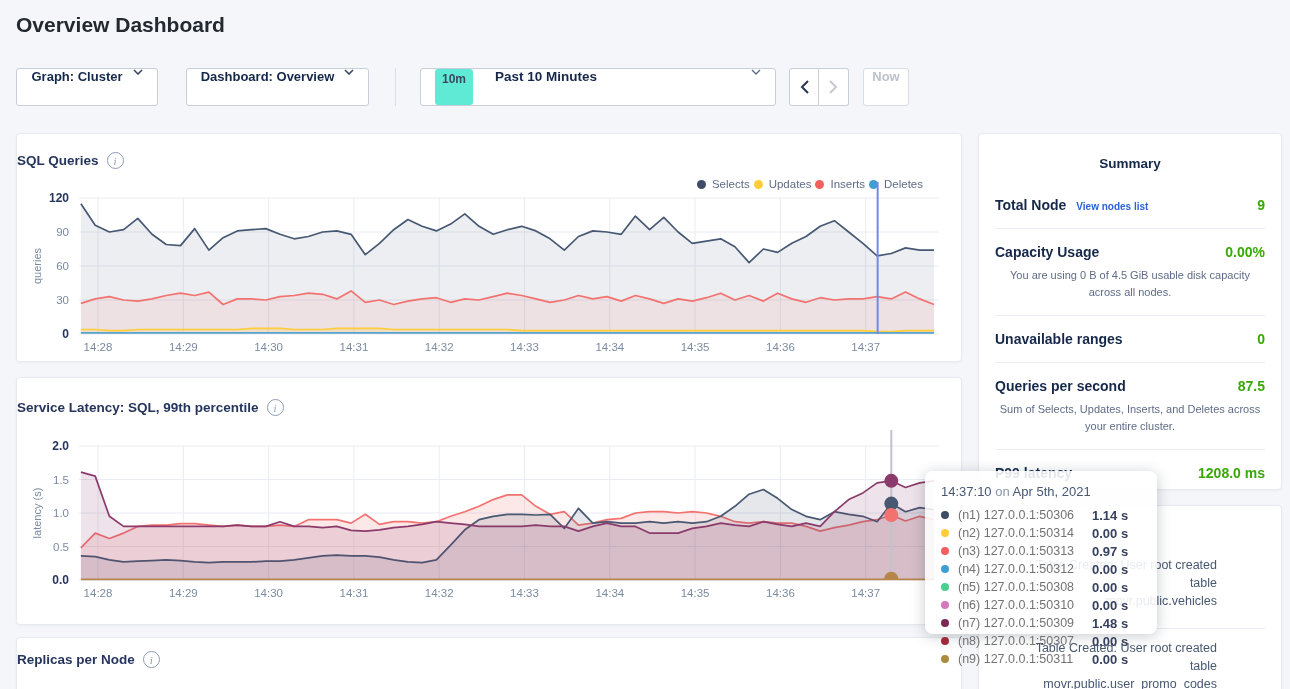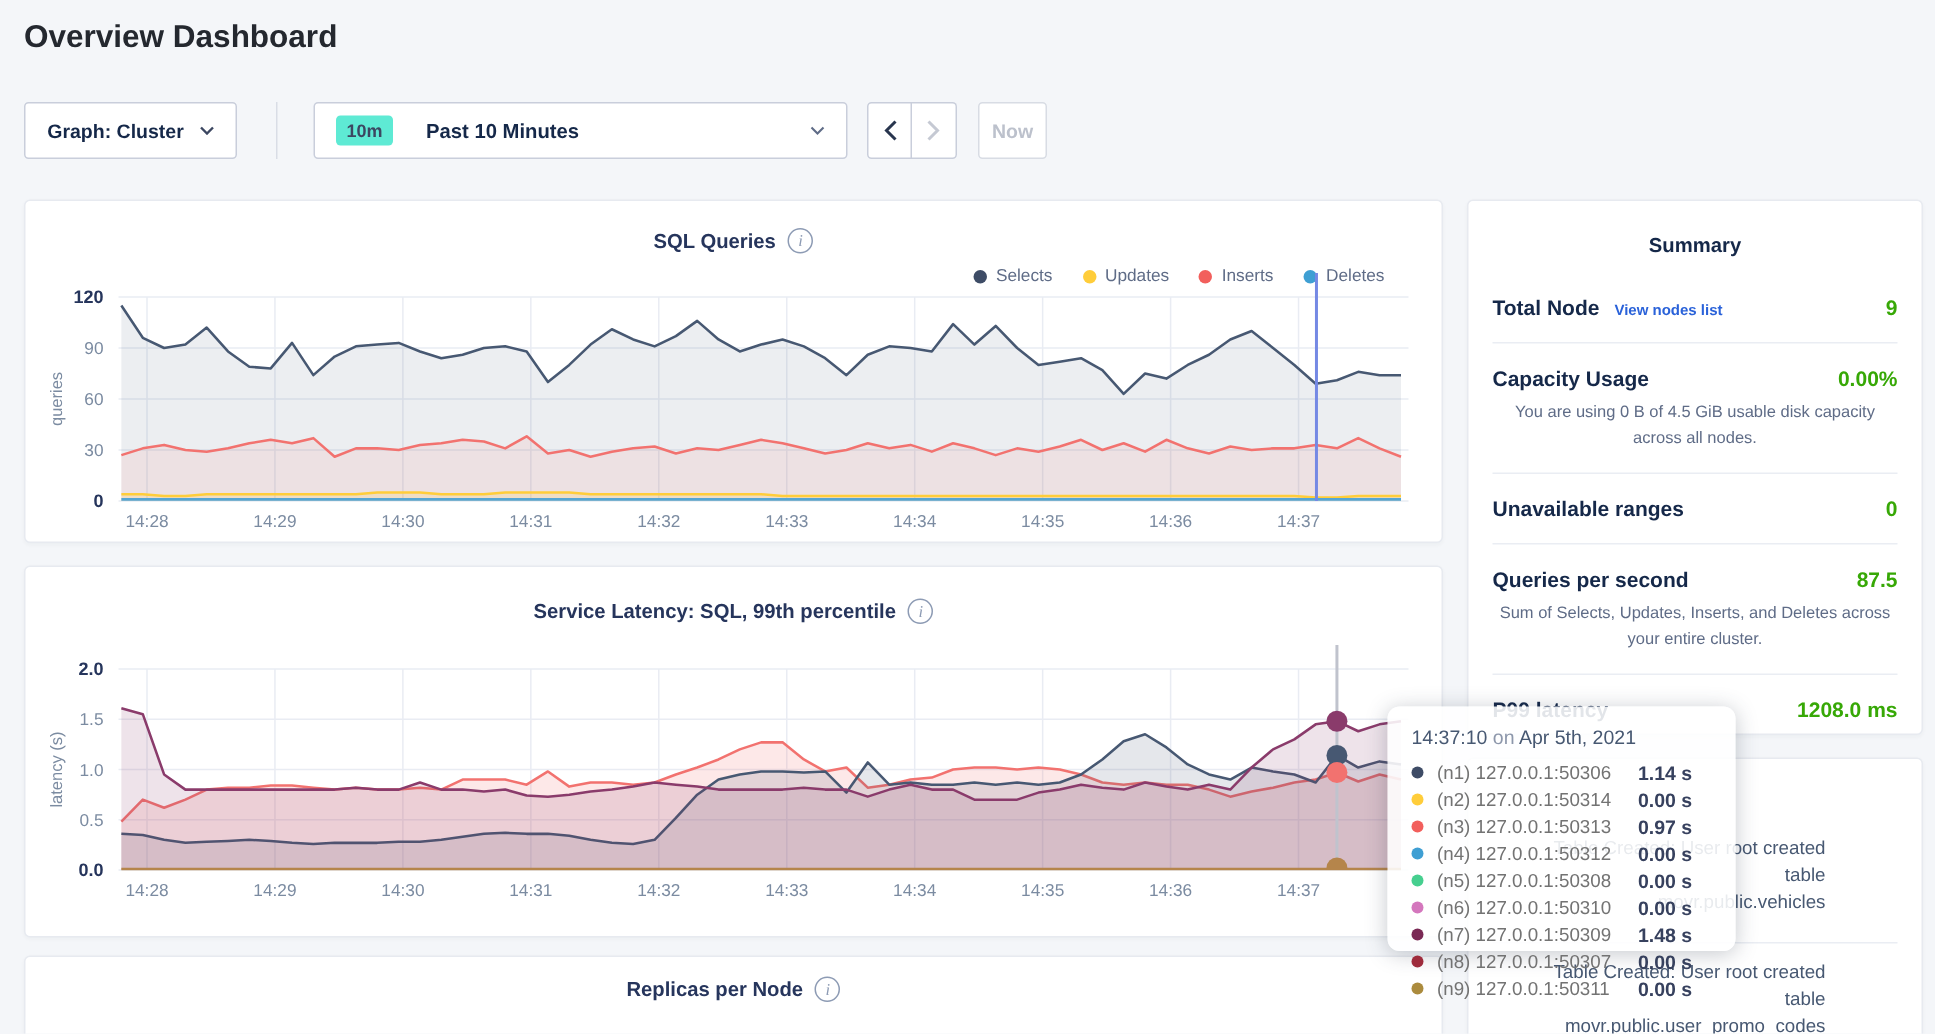--- a/index.html
+++ b/index.html
@@ -5,21 +5,21 @@
   * { margin:0; padding:0; box-sizing:border-box; }
   html,body { width:1290px; height:689px; overflow:hidden;
     font-family:"Liberation Sans", sans-serif; background:#f4f6f9; color:#152849; }
   body { position:relative; }
 
   .page-title { position:absolute; left:16px; top:13px; font-size:21px; font-weight:600; color:#24282f; }
 
   
   .controls { position:absolute; left:16px; top:68px; height:38px; display:flex; align-items:center; }
   .ctl-btn { height:38px; background:#fff; border:1px solid #c9cedb; border-radius:3px;
-    display:flex; align-items:center; justify-content:center; gap:10px;
+    display:flex; justify-content:center; gap:10px;
     font-size:13px; font-weight:700; color:#152849; cursor:pointer; }
   .dd-graph { width:142px; }
   .dd-dash  { width:183px; margin-left:28px; }
   .v-divider { width:1px; height:38px; background:#d9dde6; margin-left:26px; }
   .time-picker { width:356px; margin-left:24px; justify-content:flex-start; padding:0 14px; position:relative; }
   .time-badge { background:#5eead4; color:#3c4761; font-size:12px; font-weight:700;
     border-radius:3px; padding:3px 7px; }
   .time-label { margin-left:12px; font-size:13.5px; }
   .time-picker .chev { position:absolute; right:14px; }
   .arrow-group { display:flex; margin-left:13px; }
@@ -33,28 +33,28 @@
 
   
   .card { position:absolute; background:#fff; border:1px solid #e7eaf0; border-radius:4px;
     box-shadow:0 1px 3px rgba(30,40,60,0.04); }
   .card-sql      { left:16px;  top:133px; width:946px; height:229px; }
   .card-latency  { left:16px;  top:377px; width:946px; height:248px; }
   .card-replicas { left:16px;  top:637px; width:946px; height:110px; }
   .card-summary  { left:978px; top:133px; width:304px; height:357px; }
   .card-events   { left:978px; top:505px; width:304px; height:235px; }
 
-  .chart-title { position:absolute; left:0; width:100%; text-align:center;
+  .chart-title { position:absolute; left:0; width:100%; text-align:left;
     font-size:13.5px; font-weight:700; color:#26355c; }
   .chart-title .inner { display:inline-flex; align-items:center; gap:8px; }
   .info-icon { width:17px; height:17px; border:1px solid #8d9bb4; border-radius:50%;
     color:#8d9bb4; font-size:11px; font-weight:400; display:inline-flex; align-items:center;
     justify-content:center; font-family:"Liberation Serif", serif; font-style:italic; cursor:pointer; }
 
-  .legend { position:absolute; right:38px; top:44px; display:flex; gap:20px; }
+  .legend { position:absolute; right:38px; top:44px; display:flex; gap:4px; }
   .legend-item { display:flex; align-items:center; gap:6px; font-size:11.5px; color:#5f6c87; cursor:pointer; }
   .legend-dot { width:9px; height:9px; border-radius:50%; }
 
   svg.chart { position:absolute; left:0; top:0; }
   svg .grid { stroke:#e9ecf3; stroke-width:1; }
   svg text.tick { fill:#7b8ba1; font-size:11.5px; font-family:"Liberation Sans",sans-serif; }
   svg text.tick.bold { fill:#26355c; font-weight:700; font-size:12px; }
   svg text.unit { font-size:11px; }
 
   
@@ -87,20 +87,28 @@
   .tt-value { font-size:13px; font-weight:700; color:#37415e; }
 </style>
 </head>
 <body>
 
 <h1 class="page-title">Overview Dashboard</h1>
 
 <div class="controls">
   <div class="ctl-btn dd-graph">
     <span>Graph: Cluster</span>
+    <span class="chev">
+      <svg width="10" height="6">
+          <path d="M1 1 L5 5 L9 1" stroke="#3c4761" stroke-width="1.6" fill="none"></path>
+        </svg>
+    </span>
+  </div>
+  <div class="ctl-btn dd-dash">
+    <span>Dashboard: Overview</span>
     <span class="chev">
       <svg width="10" height="6">
           <path d="M1 1 L5 5 L9 1" stroke="#3c4761" stroke-width="1.6" fill="none"></path>
         </svg>
     </span>
   </div>
   <div class="v-divider"></div>
   <div class="ctl-btn time-picker">
     <span class="time-badge">10m</span>
     <span class="time-label">Past 10 Minutes</span>

